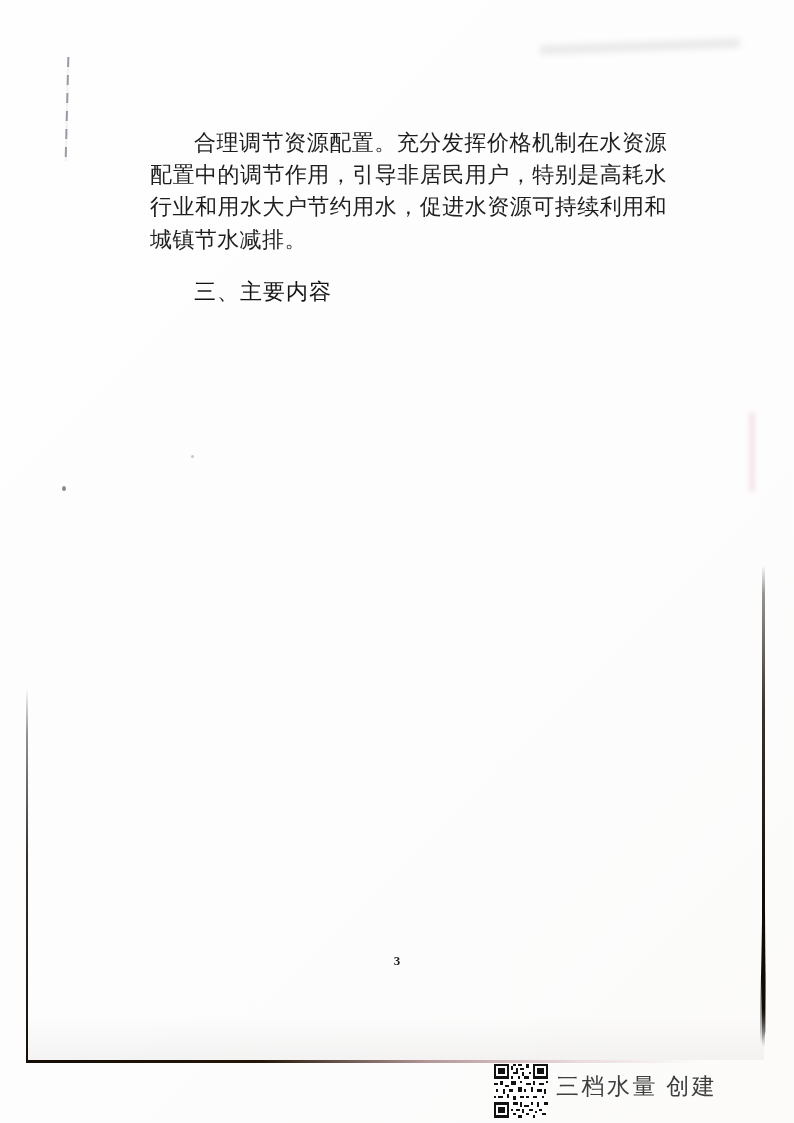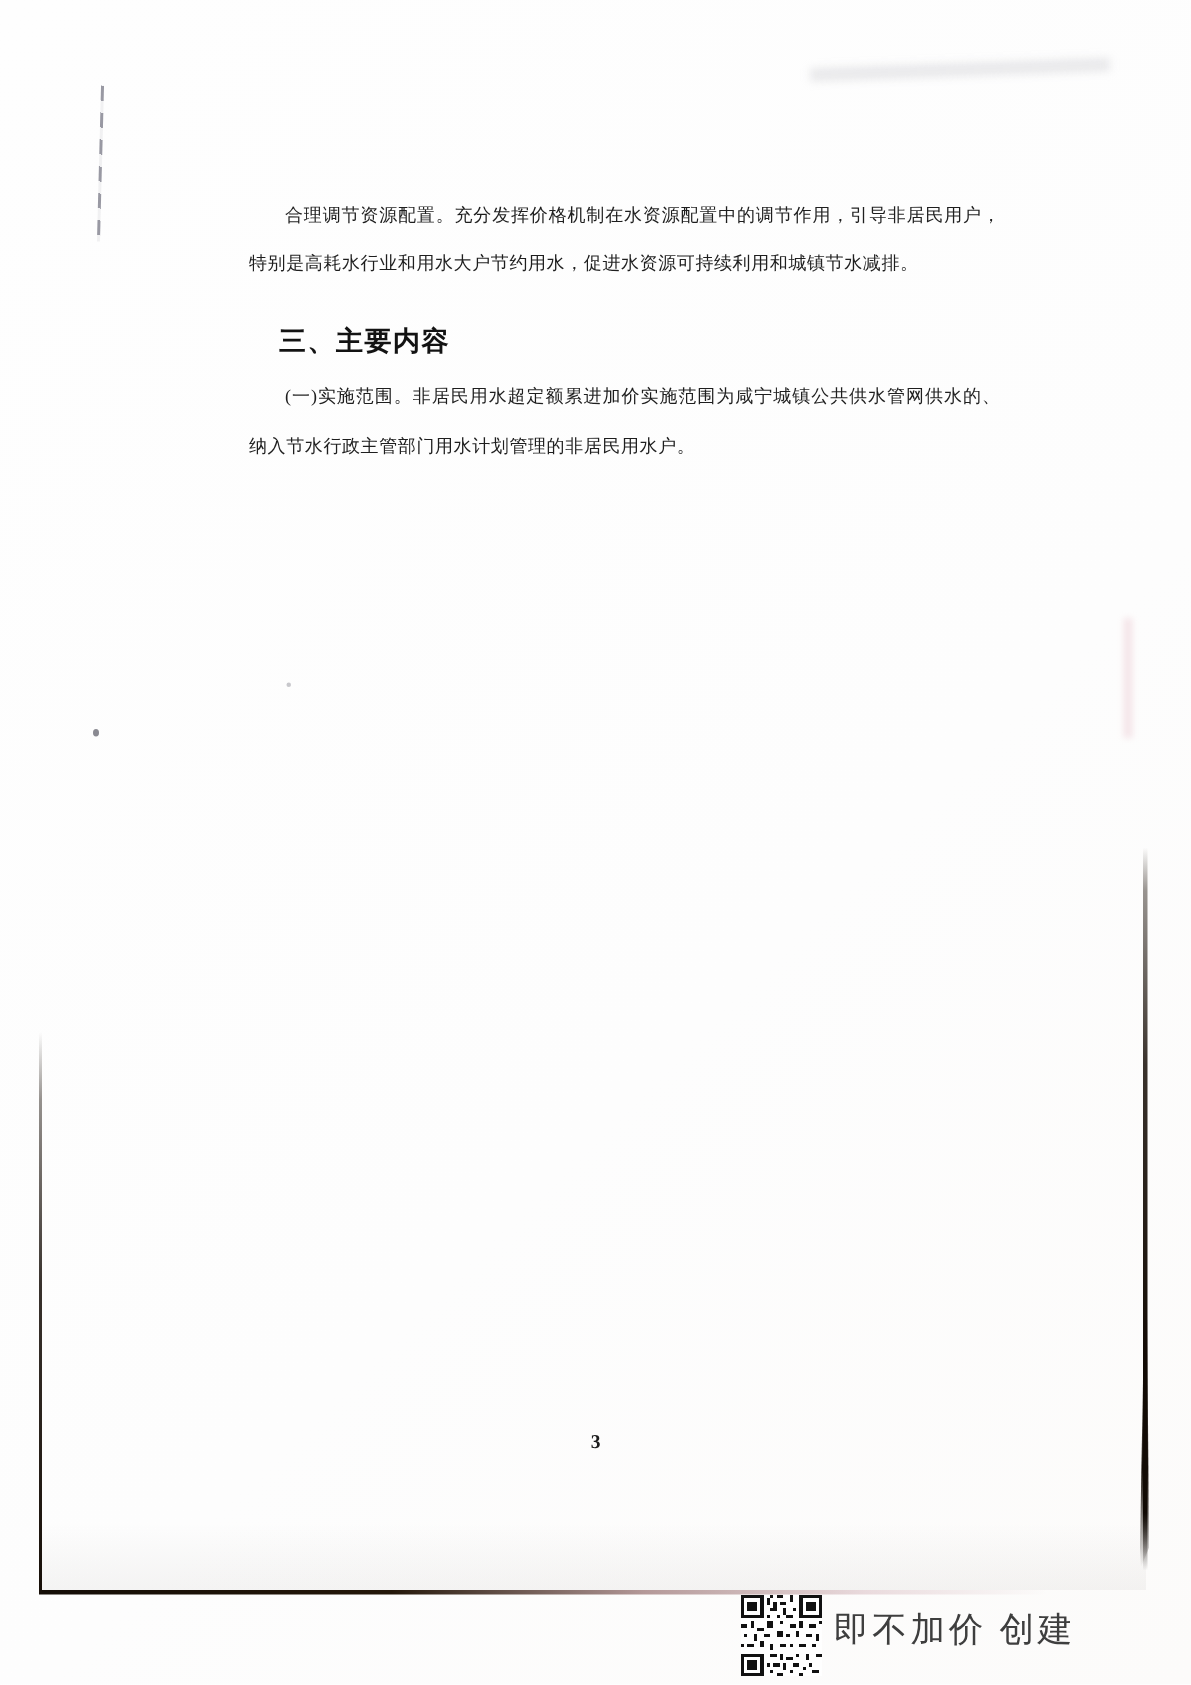--- a/index.html
+++ b/index.html
@@ -14,32 +14,32 @@
     position: absolute; inset: 0;
     background: linear-gradient(135deg, #fefefe 0%, #fdfdfd 60%, #fcfbfa 100%);
   }
   
   .content {
     position: absolute;
     left: 150px; top: 127px; width: 517px;
     color: #1e1e1e;
   }
   .para {
-    font-size: 12px;
+    font-size: 22px;
     line-height: 32.2px;
     letter-spacing: 0.4px;
     text-indent: 2em;
     text-align: justify;
-    margin: 0 0 6px 16px;
+    margin: 0 0 6px 0;
     word-break: break-all;
   }
   .heading {
     font-family: "Liberation Sans", "DejaVu Sans", sans-serif;
-    font-weight: bold;
-    font-size: 18px;
+    font-weight: normal;
+    font-size: 22px;
     line-height: 32px;
     letter-spacing: 1px;
     text-indent: 2em;
     margin: 20px 0 5px 0;
     color: #131313;
   }
   .page-number {
     position: absolute;
     left: 0; top: 953px; width: 100%;
     text-align: center;
@@ -142,21 +142,20 @@
   }
 </style>
 </head>
 <body>
 
 <div class="scan-page">
 
   <div class="content">
     <div class="para">合理调节资源配置。充分发挥价格机制在水资源配置中的调节作用，引导非居民用户，特别是高耗水行业和用水大户节约用水，促进水资源可持续利用和城镇节水减排。</div>
     <div class="heading">三、主要内容</div>
-    <div class="para">(一)实施范围。非居民用水超定额累进加价实施范围为咸宁城镇公共供水管网供水的、纳入节水行政主管部门用水计划管理的非居民用水户。</div>
   </div>
 
   <div class="page-number">3</div>
 
   <div class="edge-right"></div>
   <div class="edge-right-thick"></div>
   <div class="shadow-band"></div>
   <div class="edge-bottom"></div>
   <div class="edge-left"></div>
   <div class="scratch-topleft"></div>
@@ -230,15 +229,15 @@
       <rect x="16" y="21" width="2" height="1"></rect>
         <rect x="19" y="22" width="1" height="1"></rect>
         <rect x="21" y="21" width="1" height="1"></rect>
       <rect x="9" y="23" width="1" height="1"></rect>
         <rect x="11" y="24" width="2" height="1"></rect>
         <rect x="15" y="23" width="1" height="1"></rect>
       <rect x="18" y="24" width="1" height="1"></rect>
         <rect x="22" y="23" width="2" height="1"></rect>
     </g>
   </svg>
-  <div class="footer-watermark">即不加价 创建</div>
+  <div class="footer-watermark">三档水量 创建</div>
 
 </div>
 
 </body></html>

